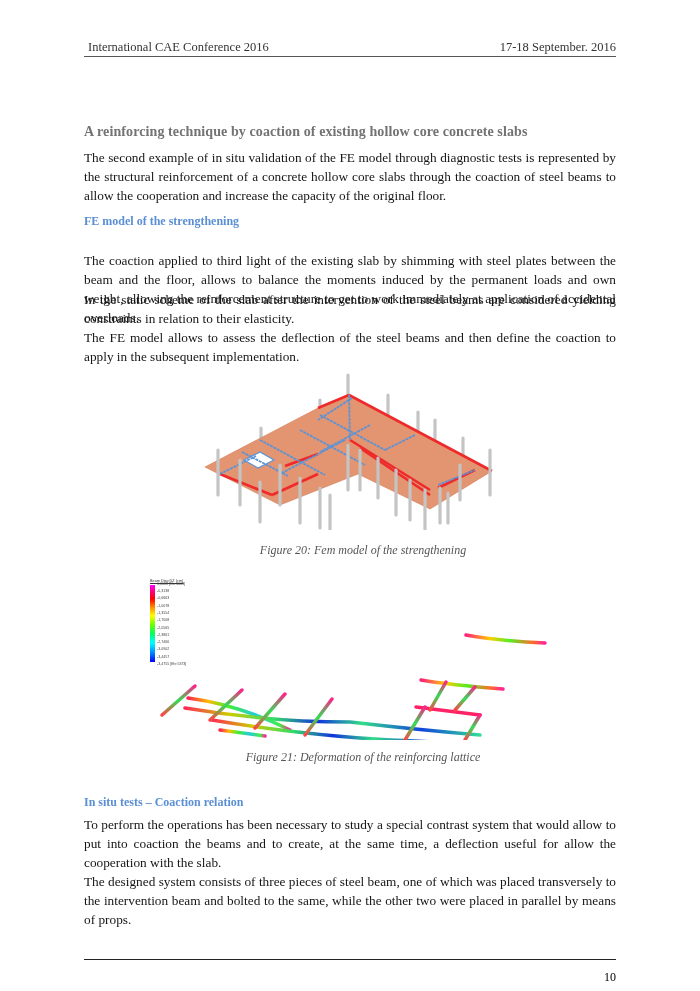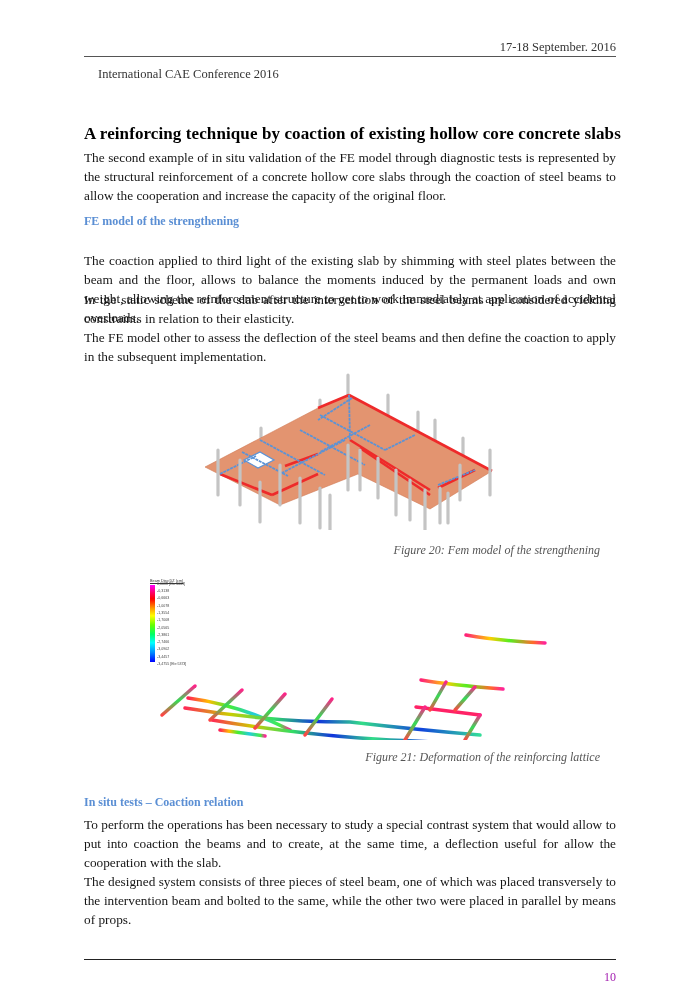--- a/index.html
+++ b/index.html
@@ -1,31 +1,31 @@
 <!DOCTYPE html>
 <html><head>
 <meta charset="utf-8">
 <style>
   html, body { margin: 0; padding: 0; background: #ffffff; }
   body { width: 700px; height: 991px; position: relative; overflow: hidden;
          font-family: "Liberation Serif", "DejaVu Serif", serif; color: #111; }
   .hdr { position: absolute; left: 84px; top: 38px; width: 532px; height: 18px;
          border-bottom: 1.5px solid #555; font-size: 12.5px; color: #333; }
-  .hdr .l { position: absolute; left: 14px; top: 2px; margin-top: 27px; }
+  .hdr .l { position: absolute; left: 4px; top: 2px; }
   .hdr .r { position: absolute; right: 0; top: 2px; }
   .h1 { position: absolute; left: 84px; top: 124px; width: 540px;
-        font-size: 17px; font-weight: bold; color: #000000; letter-spacing: 0.1px; white-space: nowrap; }
+        font-size: 14px; font-weight: bold; color: #737373; letter-spacing: 0.1px; white-space: nowrap; }
   .h2 { position: absolute; left: 84px; font-size: 12px; font-weight: bold; color: #5b8fd4; }
   .p { position: absolute; left: 84px; width: 532px; font-size: 13.3px; line-height: 19px;
        text-align: justify; color: #151515; font-family: Liberation Serif, serif; }
-  .cap { position: absolute; left: 68px; width: 532px; text-align: right; font-style: italic;
+  .cap { position: absolute; left: 97px; width: 532px; text-align: center; font-style: italic;
          font-size: 12px; color: #555; }
   .fig { position: absolute; }
   .ftr { position: absolute; left: 84px; top: 959px; width: 532px; border-top: 1.5px solid #222; }
-  .pg { position: absolute; right: 84px; top: 970px; font-size: 12px; color: #a21caf; }
+  .pg { position: absolute; right: 84px; top: 970px; font-size: 12px; color: #000000; }
   .legend { position: absolute; left: 148px; top: 579px; width: 60px; height: 90px; }
   .legend .ttl { position: absolute; left: 2px; top: 0; font-family: "Liberation Sans", sans-serif;
                  font-size: 3.8px; color: #333; text-decoration: underline; white-space: nowrap; }
   .legend .bar { position: absolute; left: 2px; top: 6px; width: 5px; height: 77px;
     background: linear-gradient(to bottom, #ff00ff 0%, #ff0066 10%, #ff0000 18%, #ff9900 30%, #ffff00 40%,
       #66ff00 52%, #00ff66 64%, #00ffff 75%, #0088ff 88%, #0000ff 100%); }
   .legend .tk { position: absolute; left: 9px; font-family: "Liberation Sans", sans-serif;
                 font-size: 3.6px; color: #444; white-space: nowrap; }
 </style>
 </head>
@@ -35,21 +35,21 @@
   <span class="l">International CAE Conference 2016</span>
   <span class="r">17-18 September. 2016</span>
 </div>
 
 <div class="h1">A reinforcing technique by coaction of existing hollow core concrete slabs</div>
 <div class="p" style="top:148px">The second example of in situ validation of the FE model through diagnostic tests is represented by the structural reinforcement of a concrete hollow core slabs through the coaction of steel beams to allow the cooperation and increase the capacity of the original floor.</div>
 
 <div class="h2" style="top:214px">FE model of the strengthening</div>
 <div class="p" style="top:251px">The coaction applied to third light of the existing slab by shimming with steel plates between the beam and the floor, allows to balance the moments induced by the permanent loads and own weight, allowing the reinforcement structure to get to work immediately at application of accidental overloads.</div>
 <div class="p" style="top:290px">In the static scheme of the slab after the intervention of the steel beams are considered yielding constraints in relation to their elasticity.</div>
-<div class="p" style="top:328px">The FE model other to assess the deflection of the steel beams and then define the coaction to apply in the subsequent implementation.</div>
+<div class="p" style="top:328px">The FE model allows to assess the deflection of the steel beams and then define the coaction to apply in the subsequent implementation.</div>
 
 <svg class="fig" style="left:200px; top:370px" width="300" height="160" viewBox="0 0 300 160">
   <g id="f20">
       <line x1="148" y1="5" x2="148" y2="45" stroke="#c4c4c4" stroke-width="3.2" stroke-linecap="round"></line>
       <line x1="120" y1="30" x2="120" y2="70" stroke="#c4c4c4" stroke-width="3.2" stroke-linecap="round"></line>
       <line x1="188" y1="25" x2="188" y2="65" stroke="#c4c4c4" stroke-width="3.2" stroke-linecap="round"></line>
       <line x1="218" y1="42" x2="218" y2="82" stroke="#c4c4c4" stroke-width="3.2" stroke-linecap="round"></line>
       <line x1="235" y1="50" x2="235" y2="90" stroke="#c4c4c4" stroke-width="3.2" stroke-linecap="round"></line>
       <line x1="61" y1="58" x2="61" y2="88" stroke="#c4c4c4" stroke-width="3.2" stroke-linecap="round"></line>
       <line x1="263" y1="68" x2="263" y2="108" stroke="#c4c4c4" stroke-width="3.2" stroke-linecap="round"></line>

